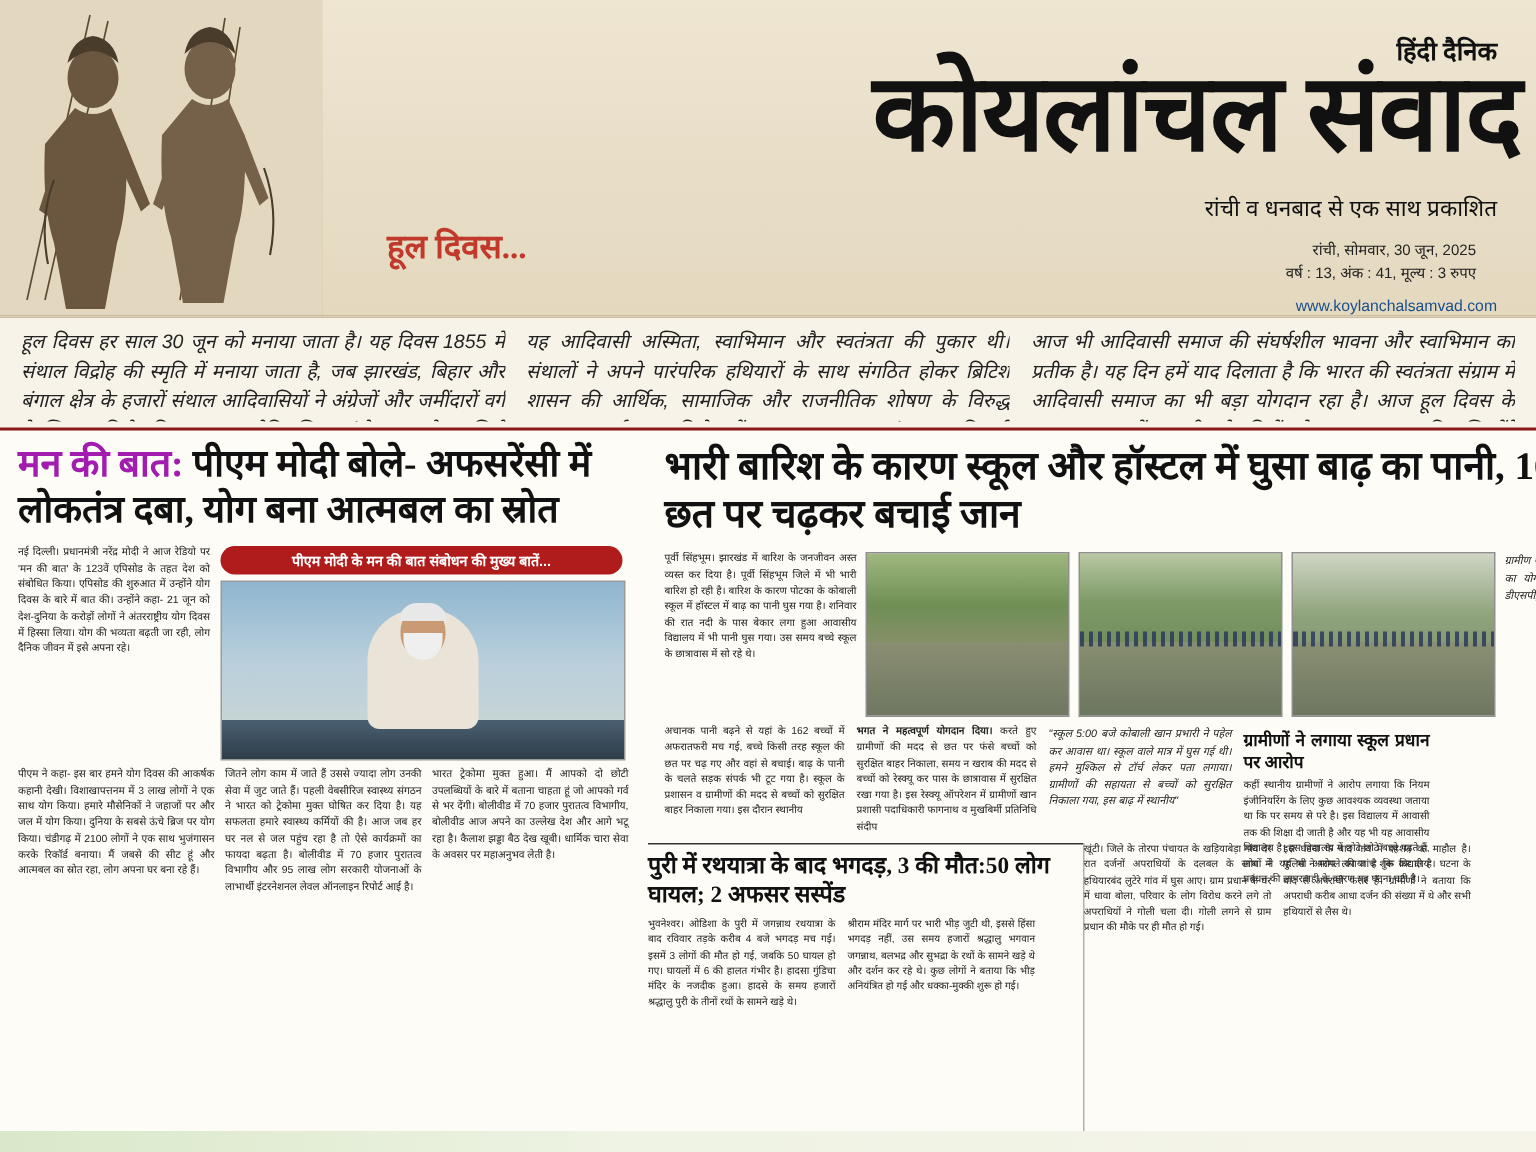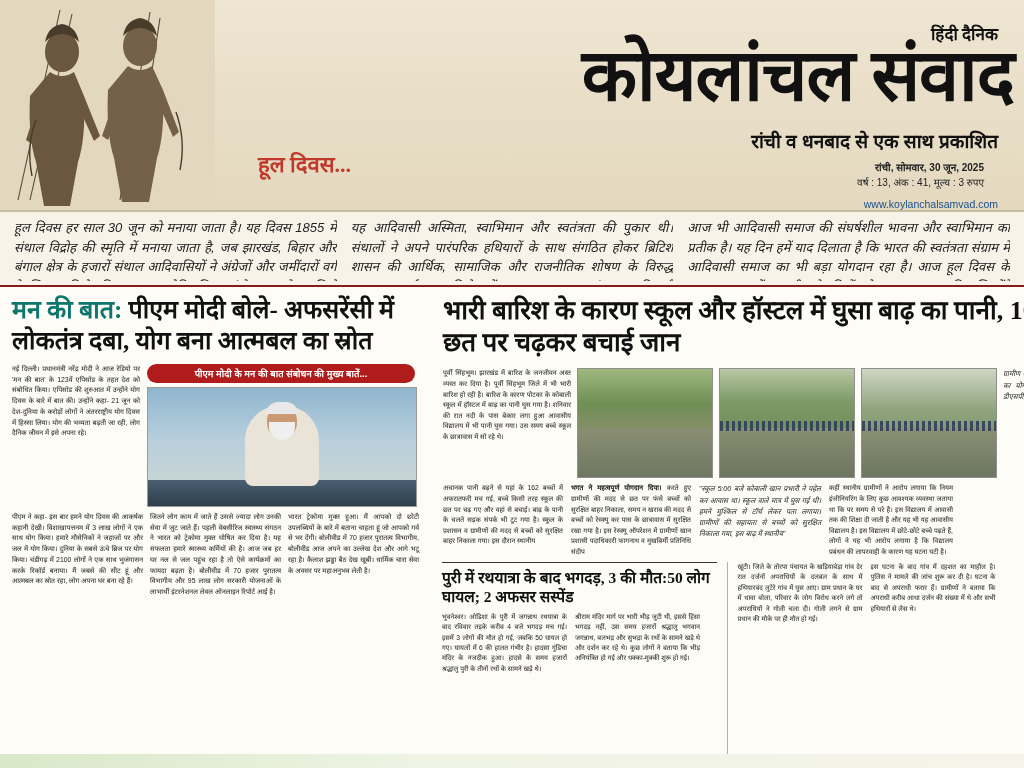--- a/index.html
+++ b/index.html
@@ -39,37 +39,37 @@
     font-family:"Liberation Serif", serif;
     font-weight:bold;
     font-size:72px;
     letter-spacing:-1px;
     color:#111;
     line-height:1;
     white-space:nowrap;
   }
   .title-sub{
     position:absolute;right:26px;top:128px;
-    font-size:19px;font-weight:bold;color:#111;text-align:center;
+    font-size:15px;font-weight:normal;color:#111;text-align:center;
   }
   .hool-label{
     position:absolute;left:258px;top:148px;
     color:#c0392b;font-size:22px;font-weight:bold;
     font-family:"Liberation Serif", serif;
   }
   .hool-tag{
     position:absolute;left:232px;top:176px;
     color:#111;font-size:25px;font-weight:bold;
     font-family:"Liberation Serif", serif;
   }
   .issue-line{
     position:absolute;right:40px;top:160px;
     font-size:10px;color:#222;text-align:right;line-height:1.5;
   }
-  .issue-line div:first-child{font-weight:bold;}
+  .issue-line div:first-child{font-weight:normal;}
   .website{
     position:absolute;right:26px;top:198px;
     font-size:10.5px;color:#1a4f8a;
   }
 
   
   .editorial{
     position:relative;
     height:76px;
     background:#f7f3e8;
@@ -96,21 +96,21 @@
     padding:8px 12px 0 12px;
     box-sizing:border-box;
     display:flex;
     gap:10px;
     height:482px;
   }
   .col-left{width:420px;display:flex;flex-direction:column;}
   .col-right{flex:1;display:flex;flex-direction:column;}
 
   .headline-red{
-    color:#0f766e;font-weight:bold;
+    color:#a21caf;font-weight:bold;
   }
   .lead-headline{
     font-family:"Liberation Serif", serif;
     font-weight:bold;
     font-size:25px;
     line-height:1.22;
     color:#111;
     margin:0 0 6px 0;
   }
   .lead-headline.right{
@@ -197,21 +197,21 @@
   .quote-col .q{font-style:italic;}
   .sub-head-sm{
     font-family:"Liberation Serif", serif;font-weight:bold;font-size:11.5px;
     line-height:1.25;color:#111;margin:4px 0 3px 0;
   }
 
   
   .bottom{
     position:absolute;left:0;right:0;top:562px;height:206px;
     padding:0 12px;box-sizing:border-box;
-    display:flex;gap:10px;
+    display:flex;gap:0;
   }
   .b-col{flex:1;}
   .b-col.first{flex:0 0 420px;}
   .b-sep{width:1px;background:#b9b0a0;}
   .b-head{
     font-family:"Liberation Serif", serif;font-weight:bold;
     font-size:15.5px;line-height:1.25;color:#111;margin:0 0 5px 0;
     border-top:1.5px solid #333;padding-top:5px;
   }
   .b-cols{display:flex;gap:8px;}
@@ -337,20 +337,21 @@
       <div class="right-text-cols">
         <div class="text-col">अचानक पानी बढ़ने से यहां के 162 बच्चों में अफरातफरी मच गई, बच्चे किसी तरह स्कूल की छत पर चढ़ गए और वहां से बचाई। बाढ़ के पानी के चलते सड़क संपर्क भी टूट गया है। स्कूल के प्रशासन व ग्रामीणों की मदद से बच्चों को सुरक्षित बाहर निकाला गया। इस दौरान स्थानीय</div>
         <div class="text-col">
           <span class="place">भगत ने महत्वपूर्ण योगदान दिया।</span>
           <span>करते हुए ग्रामीणों की मदद से छत पर फंसे बच्चों को सुरक्षित बाहर निकाला, समय न खराब की मदद से बच्चों को रेस्क्यू कर पास के छात्रावास में सुरक्षित रखा गया है। इस रेस्क्यू ऑपरेशन में ग्रामीणों खान प्रशासी पदाधिकारी फागनाथ व मुखबिर्मी प्रतिनिधि संदीप</span>
         </div>
         <div class="quote-col">
           <span class="q">"स्कूल 5:00 बजे कोबाली खान प्रभारी ने पहेल कर आवास था। स्कूल वाले मात्र में घुस गई थी। हमने मुश्किल से टॉर्च लेकर पता लगाया। ग्रामीणों की सहायता से बच्चों को सुरक्षित निकाला गया, इस बाढ़ में स्थानीय"</span>
         </div>
         <div class="text-col" style="width:124px;">
+          <div class="sub-head-sm">ग्रामीणों ने लगाया स्कूल प्रधान पर आरोप</div>
           <div>कहीं स्थानीय ग्रामीणों ने आरोप लगाया कि नियम इंजीनियरिंग के लिए कुछ आवश्यक व्यवस्था जताया था कि पर समय से परे है। इस विद्यालय में आवासी तक की शिक्षा दी जाती है और यह भी यह आवासीय विद्यालय है। इस विद्यालय में छोटे-छोटे बच्चे पढ़ते हैं, लोगों ने यह भी आरोप लगाया है कि विद्यालय प्रबंधन की लापरवाही के कारण यह घटना घटी है।</div>
         </div>
       </div>
     </div>
   </div>
 
   <div class="bottom">
     <div class="b-col first"></div>
     <div class="b-col mid">
       <div class="b-head">पुरी में रथयात्रा के बाद भगदड़, 3 की मौत:50 लोग घायल; 2 अफसर सस्पेंड</div>

